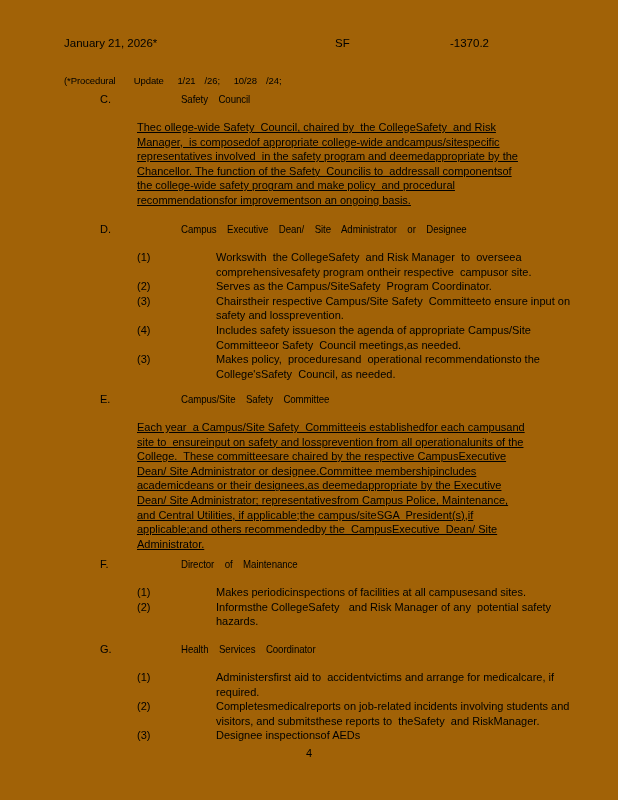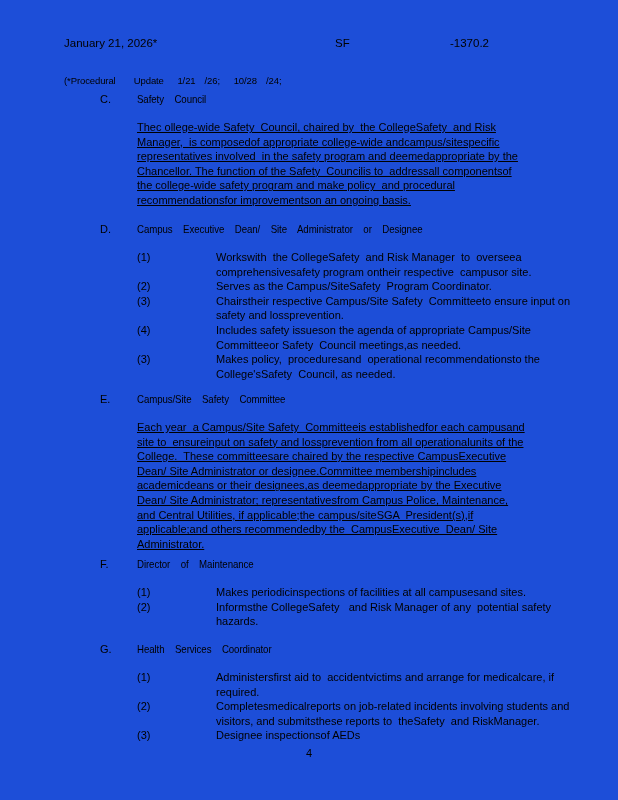--- a/index.html
+++ b/index.html
@@ -1,20 +1,20 @@
 <!DOCTYPE html>
 <html><head>
 <meta charset="utf-8">
 <style>
   html, body { margin: 0; padding: 0; background: #e8e8e8; }
   .page {
     position: relative;
     width: 618px;
     height: 800px;
-    background: #1d4ed8;
+    background: #a16207;
     font-family: "Liberation Sans", sans-serif;
     color: #000000;
     overflow: hidden;
     margin: 0;
   }
   
   .header {
     position: absolute;
     left: 64px;
     top: 36px;
@@ -37,21 +37,21 @@
   
   .section {
     position: absolute;
     left: 100px;
     right: 15px;
     font-size: 11px;
     line-height: 14.6px;
   }
   .sec-head { display: flex; margin-bottom: 13px; height: 15px; }
   .sec-letter { width: 37px; flex-shrink: 0; }
-  .sec-title { flex: 1; white-space: nowrap; }
+  .sec-title { flex: 1; white-space: nowrap; margin-left: 44px; }
   .condensed {
     display: inline-block;
     transform: scaleX(0.88);
     transform-origin: left center;
     word-spacing: 9px;
     letter-spacing: -0.1px;
   }
   .sec-para {
     margin-left: 37px;
     width: 445px;

